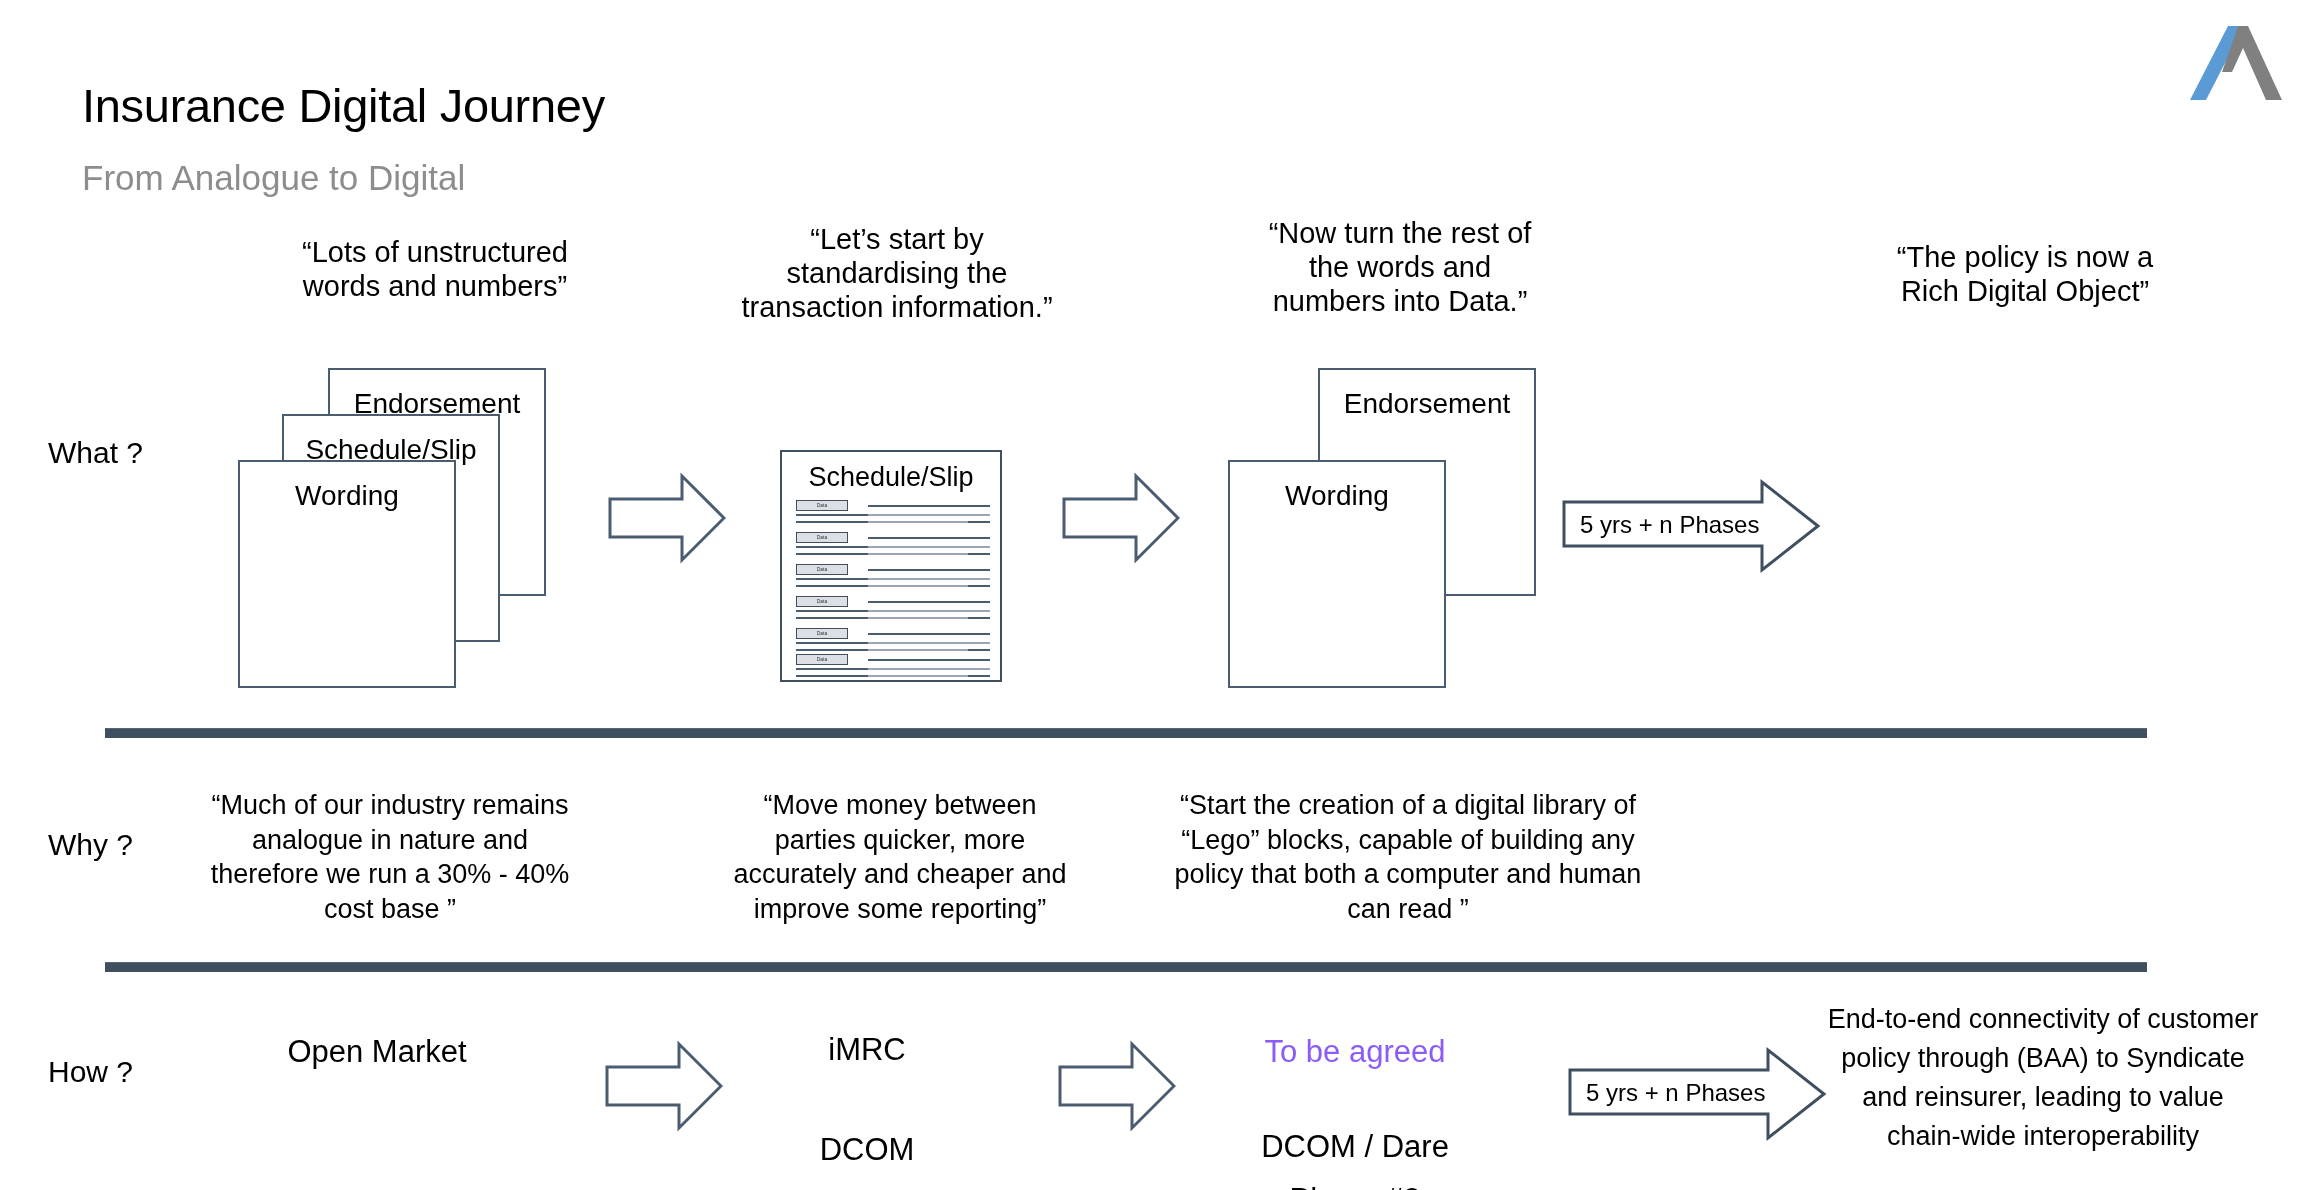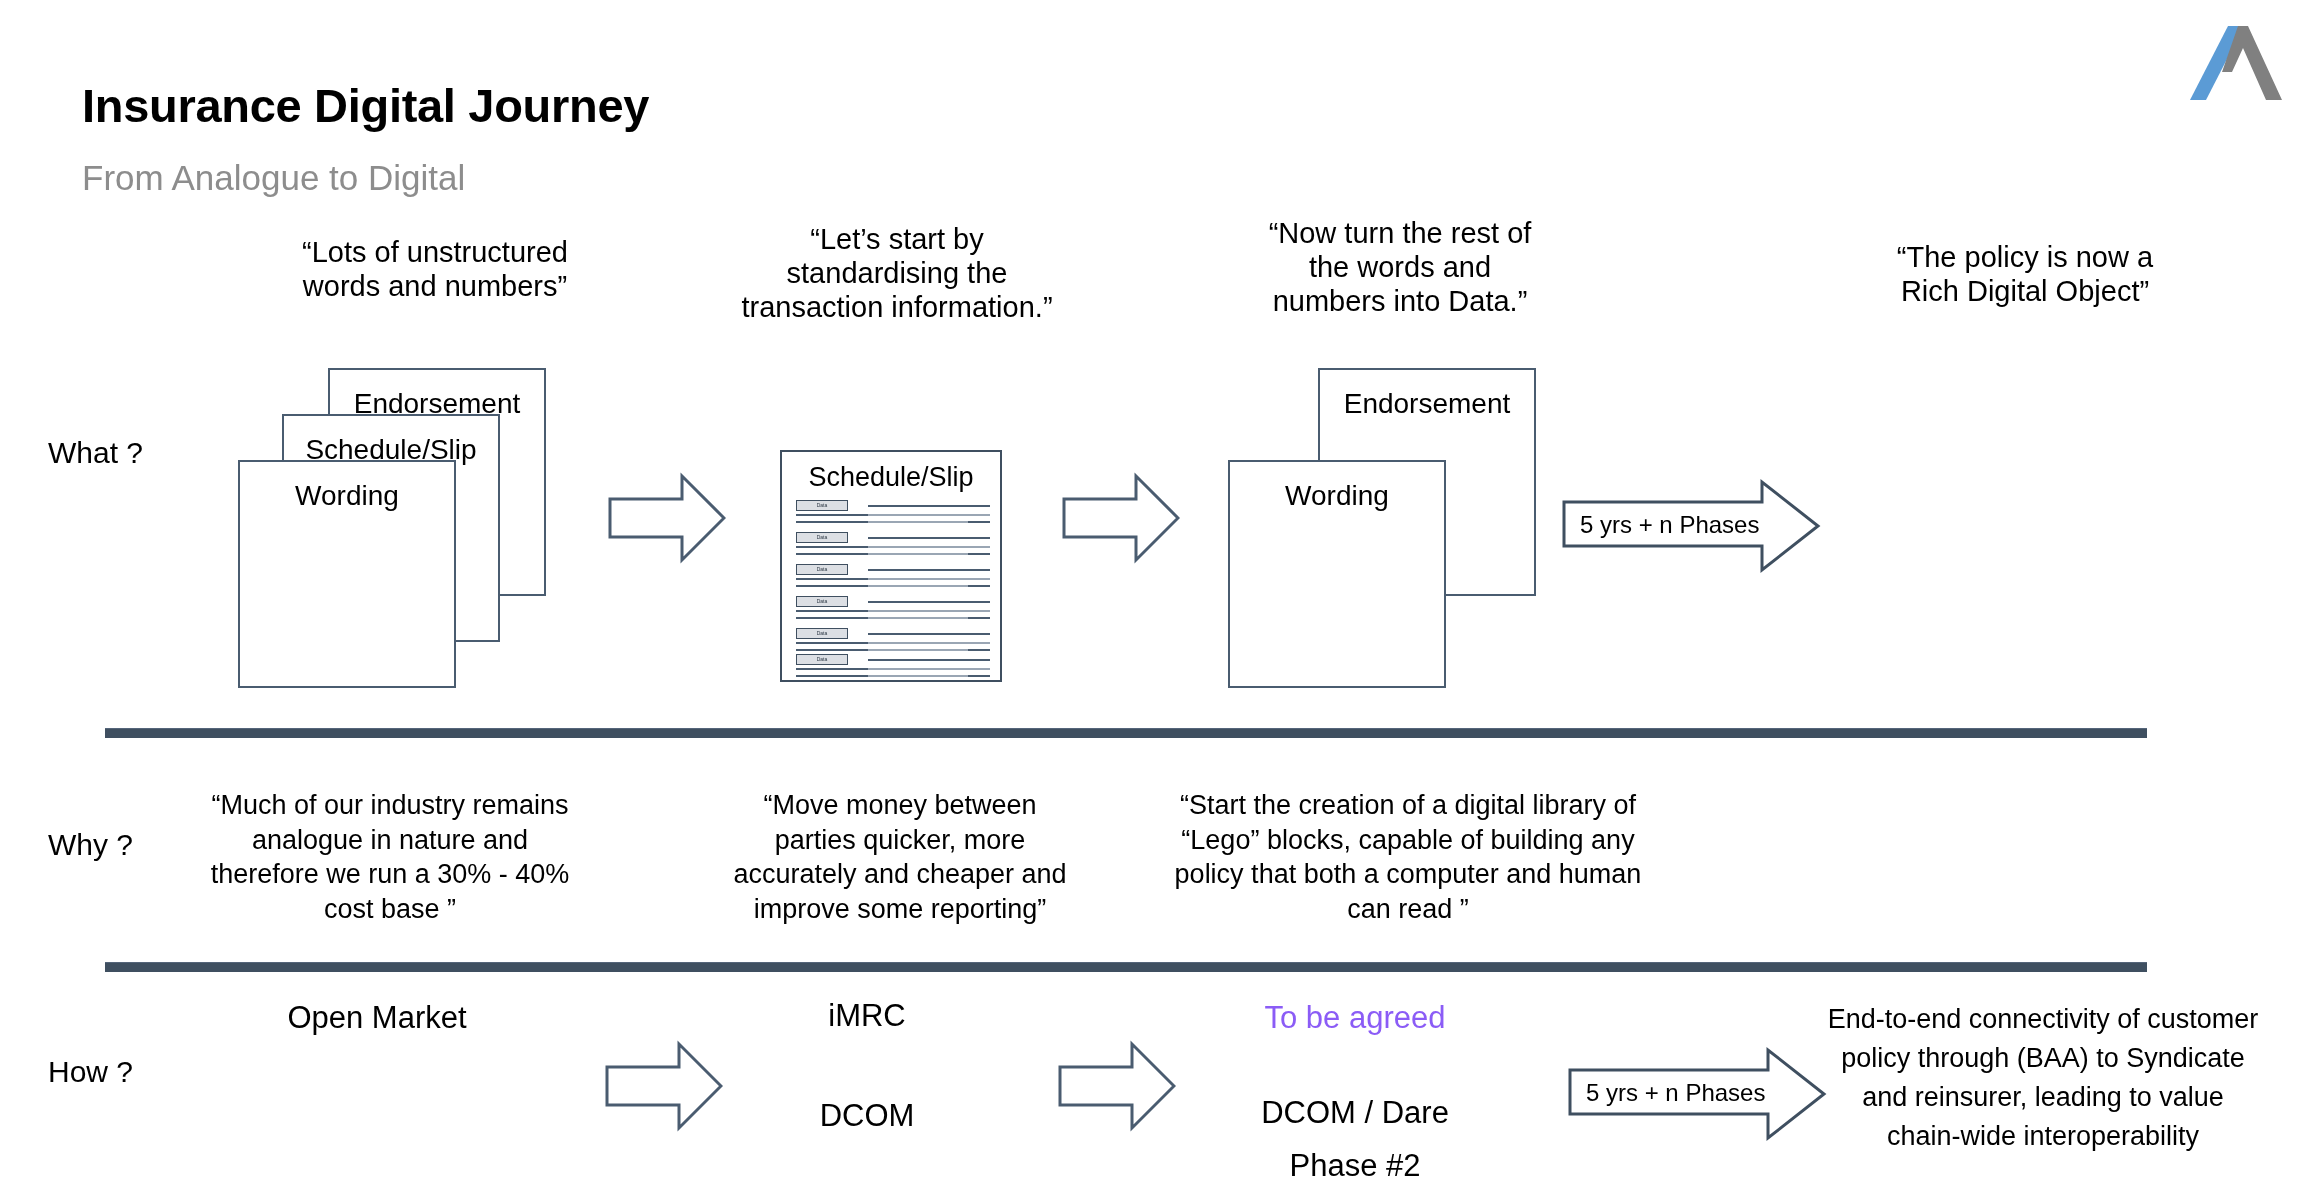--- a/index.html
+++ b/index.html
@@ -17,21 +17,21 @@
     height: 1190px;
     background: #ffffff;
     overflow: hidden;
   }
   .abs { position: absolute; }
 
   
   #title {
     left: 82px; top: 78px;
     font-size: 47px;
-    font-weight: bold;
+    font-weight: normal;
     letter-spacing: -0.3px;
     color: #000;
     white-space: nowrap;
   }
   #subtitle {
     left: 82px; top: 158px;
     font-size: 35px;
     color: #8d8d8d;
     white-space: nowrap;
   }
@@ -138,20 +138,21 @@
     line-height: 1.22;
     color: #000;
   }
 
   
   .how-item {
     font-size: 31px;
     color: #000;
     text-align: center;
     white-space: nowrap;
+    margin-top: 34px;
   }
   .how-item.muted { color: #8b5cf6; text-align: center; }
   .how-final {
     font-size: 27px;
     line-height: 1.45;
     text-align: center;
     color: #000;
   }
   .arrow-label {
     font-size: 24px;

